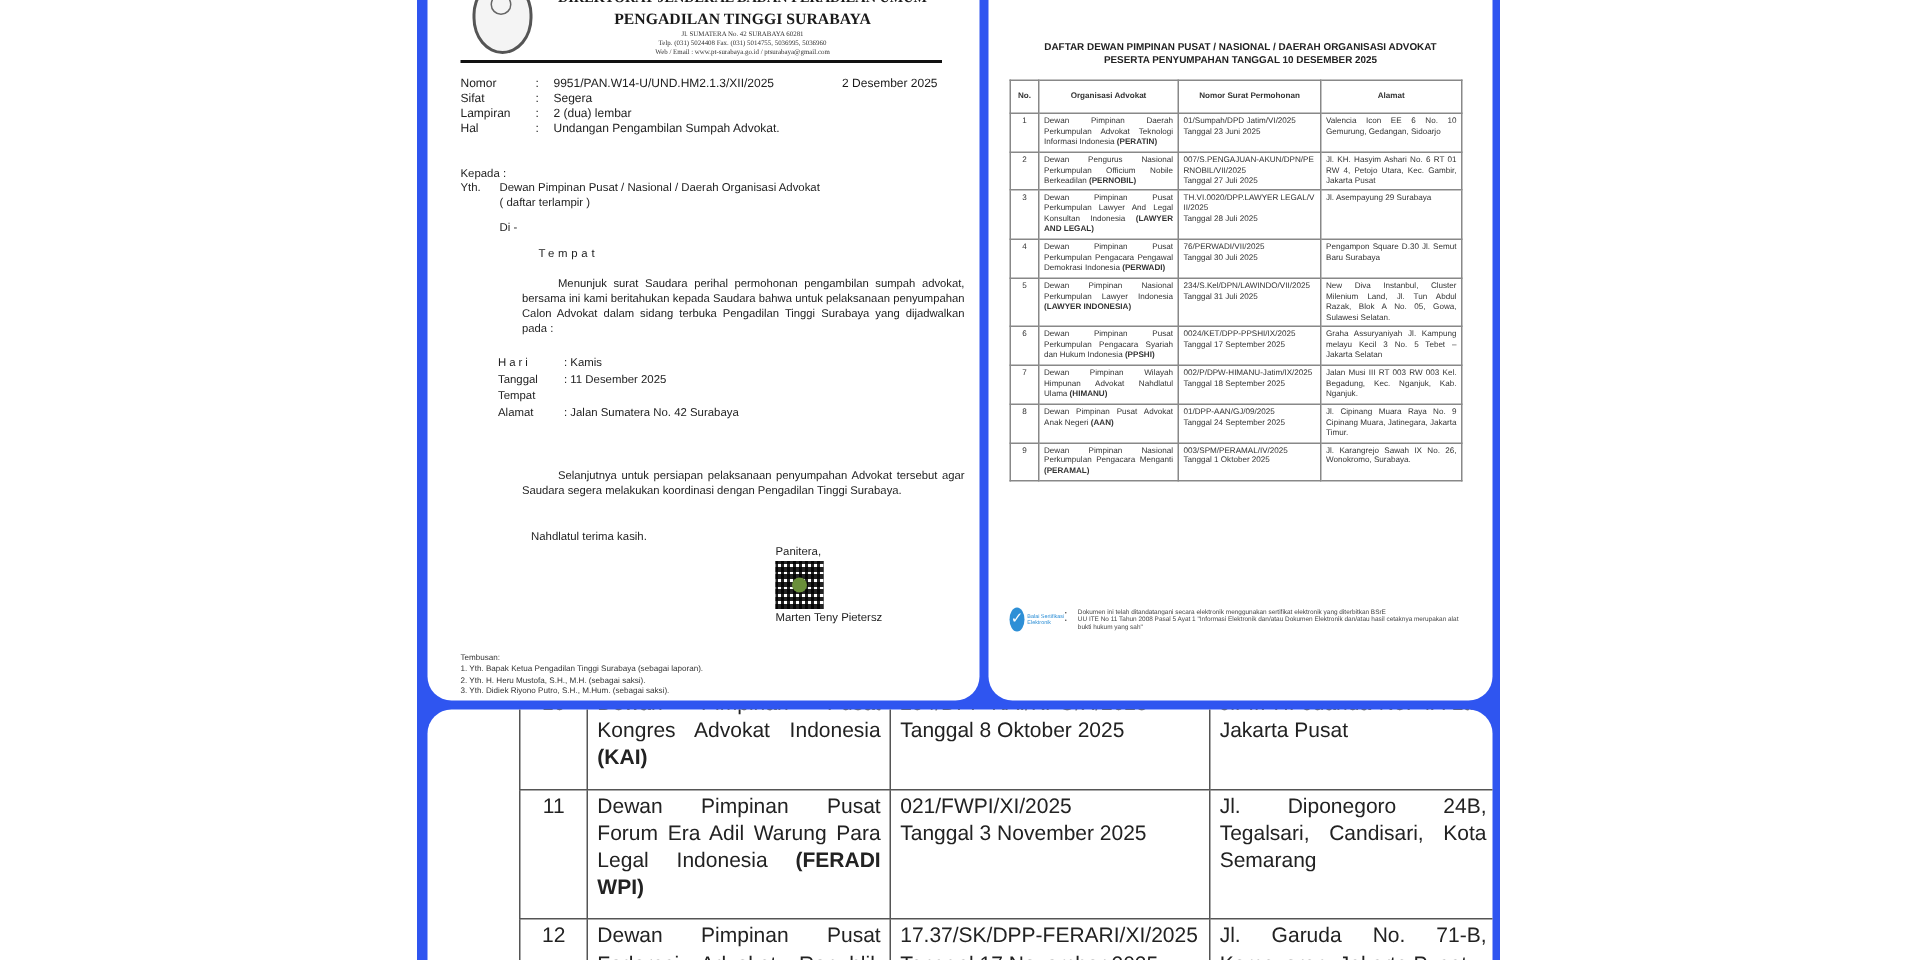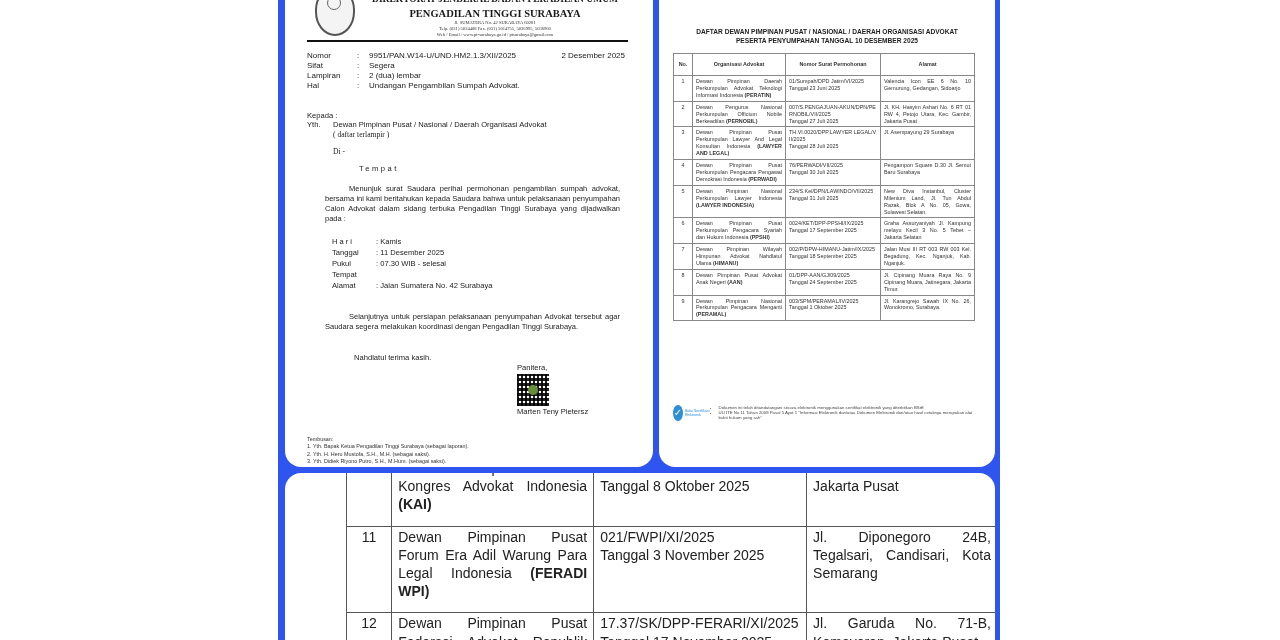--- a/index.html
+++ b/index.html
@@ -18,23 +18,23 @@
   .hdr .h1 { font-weight:bold; font-size:9.5px; }
   .hdr .h2 { font-weight:bold; font-size:10.5px; margin-top:1px; }
   .hdr .h3 { font-size:4.6px; line-height:1.3; color:#333; }
   .rule { position:absolute; left:22px; top:40px; width:321px; height:2px; background:#111; }
   .meta { position:absolute; left:22px; top:51px; width:320px; }
   .meta .row { display:flex; height:10px; font-size:8px; color:#222; }
   .meta .k { width:50px; }
   .meta .c { width:12px; }
   .meta .date { position:absolute; right:2px; top:0; font-size:8px; }
   .kepada { position:absolute; left:22px; top:111px; width:320px; font-size:7.6px; color:#222; }
-  .indent { padding-left:26px;font-family:Liberation Serif, serif; }
+  .indent { padding-left:26px; }
   .tempat { letter-spacing:2.5px; padding-left:52px; margin-top:7px; }
-  .para { position:absolute; left:40px; width:295px; font-size:7.5px; text-align:justify; line-height:1.32; color:#222; text-indent:24px; }
+  .para { position:absolute; left:63px; width:295px; font-size:7.5px; text-align:justify; line-height:1.32; color:#222; text-indent:24px; }
   .sched { position:absolute; left:47px; top:236px; width:300px; font-size:7.6px; font-weight:normal; color:#222; }
   .sched .row { display:flex; line-height:11px; }
   .sched .k { width:44px; }
   .sched .v { width:250px; }
   .closing { position:absolute; left:69px; top:353px; font-size:7.6px; color:#222; }
   .sign { position:absolute; left:232px; top:363px; font-size:7.6px; color:#222; }
   .qr { width:32px; height:32px; margin:2px 0 1px 0; background:
         repeating-linear-gradient(90deg,#222 0 2px,#fff 2px 4px),
         repeating-linear-gradient(0deg,#222 0 3px,#fff 3px 5px); background-blend-mode:multiply; position:relative; }
   .qr:after { content:""; position:absolute; left:11px; top:11px; width:10px; height:10px; border-radius:50%; background:#6a8f3a; }
@@ -120,24 +120,20 @@
     <div class="para" style="top:184px">Menunjuk surat Saudara perihal permohonan pengambilan sumpah advokat, bersama ini kami beritahukan kepada Saudara bahwa untuk pelaksanaan penyumpahan Calon Advokat dalam sidang terbuka Pengadilan Tinggi Surabaya yang dijadwalkan pada :</div>
 
     <div class="sched">
       <div class="row">
           <span class="k" style="letter-spacing:2px">Hari</span>
           <span class="v">: Kamis</span>
         </div>
       <div class="row">
           <span class="k">Tanggal</span>
           <span class="v">: 11 Desember 2025</span>
-        </div>
-      <div class="row">
-          <span class="k">Pukul</span>
-          <span class="v">: 07.30 WIB - selesai</span>
         </div>
       <div class="row">
           <span class="k">Tempat</span>
         </div>
       <div class="row">
           <span class="k">Alamat</span>
           <span class="v">: Jalan Sumatera No. 42 Surabaya</span>
         </div>
     </div>
 

